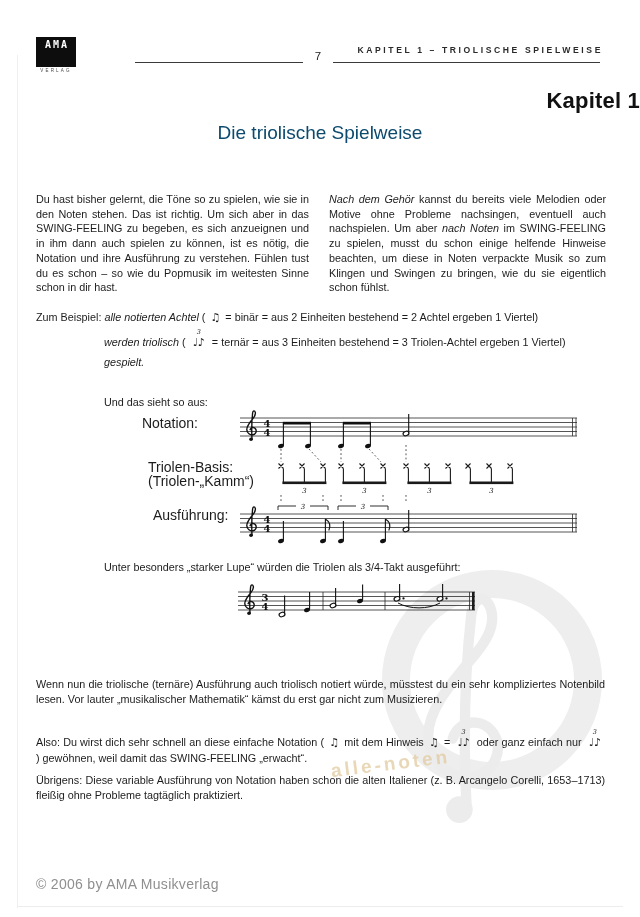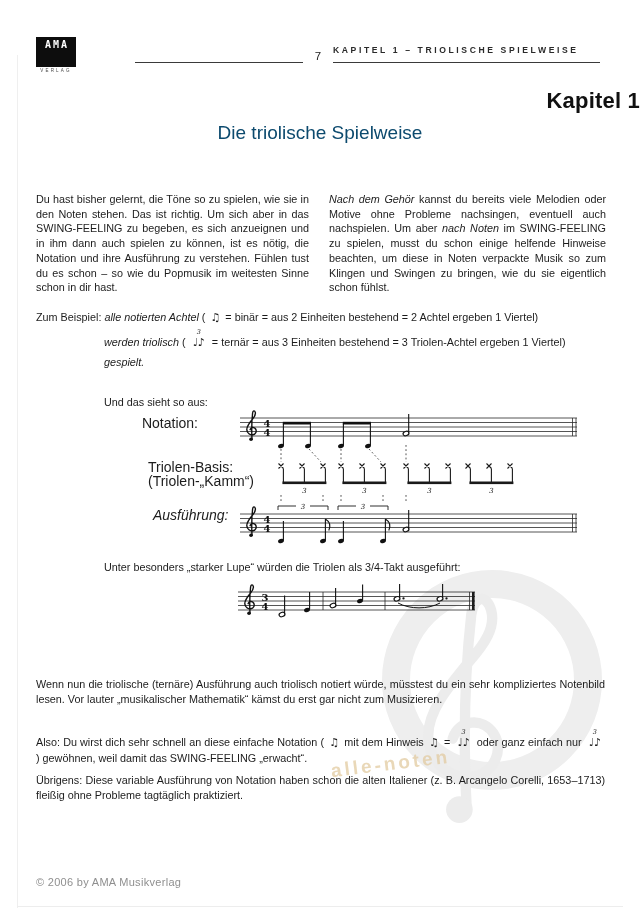--- a/index.html
+++ b/index.html
@@ -8,21 +8,21 @@
        overflow:hidden;-webkit-font-smoothing:antialiased;}
   .abs{position:absolute;}
   
   .logo{left:36px;top:37px;width:40px;text-align:center;}
   .logo-box{background:#0d0d0d;color:#ffffff;font-weight:bold;font-size:10px;
             letter-spacing:2px;padding:2px 0 17px 2px;line-height:11px;
             font-family:"DejaVu Sans Mono",monospace;}
   .logo-sub{font-size:4.5px;letter-spacing:2.2px;color:#4a4a4a;margin-top:1px;}
   .rule-left{left:135px;top:62px;width:168px;height:1px;background:#3a3a3a;}
   .pagenum{left:306px;top:50px;width:24px;text-align:center;font-size:11.5px;color:#222;}
-  .runhead{left:333px;top:45px;width:270px;text-align:left;font-size:8.6px;font-weight:bold;
+  .runhead{left:333px;top:45px;width:270px;text-align:right;font-size:8.6px;font-weight:bold;
            letter-spacing:2.6px;color:#2a2a2a;white-space:nowrap;}
   .runhead-rule{left:333px;top:62px;width:267px;height:1px;background:#3a3a3a;}
   
   .chapter{left:0;top:88px;width:640px;text-align:right;font-size:22px;font-weight:bold;
            letter-spacing:.2px;color:#111;}
   .subtitle{left:0;top:122px;width:640px;text-align:center;font-size:19px;color:#0c4a6e;}
   
   .para{font-size:10.8px;line-height:14.7px;text-align:justify;color:#1c1c1c;}
   .col-left{left:36px;top:192px;width:273px;}
   .col-right{left:329px;top:192px;width:277px;}
@@ -37,21 +37,21 @@
   
   .figwrap{left:100px;top:402px;width:512px;height:150px;}
   .figlabel{position:absolute;font-size:14px;color:#1c1c1c;line-height:14px;}
   .fig2wrap{left:230px;top:584px;width:252px;height:60px;}
   
   .wm{left:0;top:0;width:640px;height:917px;pointer-events:none;}
   .wmtext{left:330px;top:742px;width:300px;font-size:19px;letter-spacing:3px;
           color:#e2cba1;opacity:.75;transform:rotate(-7deg);font-weight:bold;}
   
   .p-bottom{left:36px;width:569px;}
-  .footer{left:36px;top:876px;font-size:11px;color:#8f8f8f;letter-spacing:.3px;}
+  .footer{left:36px;top:876px;font-size:14px;color:#8f8f8f;letter-spacing:.3px;}
   .edge-left{left:17px;top:55px;width:1px;height:853px;background:#efefef;}
   .edge-bottom{left:17px;top:906px;width:606px;height:1px;background:#ededed;}
   svg{display:block;}
 </style>
 </head>
 <body>
 
 <svg class="abs wm" width="640" height="917" viewBox="0 0 640 917">
   <defs>
     <g id="gclef" fill="none" stroke="currentColor" stroke-width="1.4" stroke-linecap="round" stroke-linejoin="round">
@@ -92,21 +92,21 @@
 <div class="abs exline bi" style="left:104px;top:356px;">gespielt.</div>
 
 <div class="abs exline" style="left:104px;top:396px;">Und das sieht so aus:</div>
 
 <div class="abs figwrap">
   <div class="figlabel" style="left:20px;top:14px;width:78px;text-align:right;">Notation:</div>
   <div class="figlabel" style="left:48px;top:58px;">
     <div>Triolen-Basis:</div>
     <div>(Triolen-„Kamm“)</div>
   </div>
-  <div class="figlabel" style="left:53px;top:106px;font-style:italic;">Ausführung:</div>
+  <div class="figlabel" style="left:53px;top:106px;">Ausführung:</div>
 
   <svg width="512" height="150" viewBox="0 0 512 150">
     <g stroke="#2a2a2a" stroke-width="0.8">
       <line x1="140" y1="16" x2="477" y2="16"></line>
         <line x1="140" y1="20.5" x2="477" y2="20.5"></line>
       <line x1="140" y1="25" x2="477" y2="25"></line>
         <line x1="140" y1="29.5" x2="477" y2="29.5"></line>
       <line x1="140" y1="34" x2="477" y2="34"></line>
       <line x1="472.5" y1="16" x2="472.5" y2="34"></line>
         <line x1="476" y1="16" x2="476" y2="34"></line>

